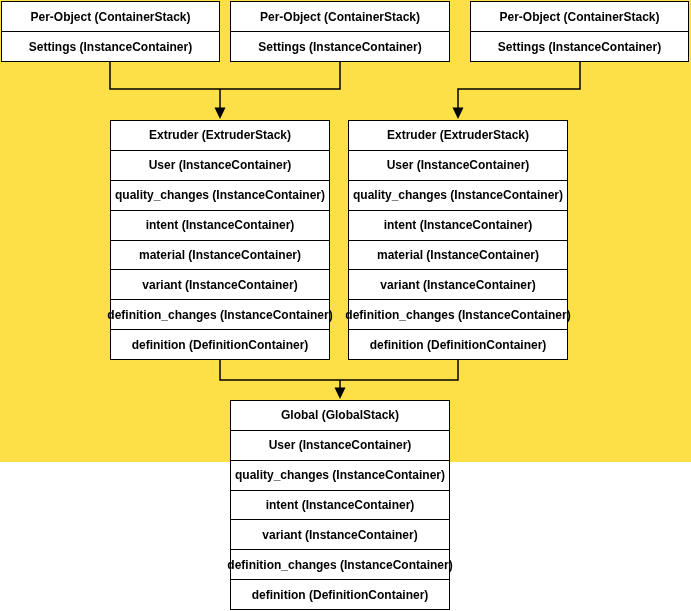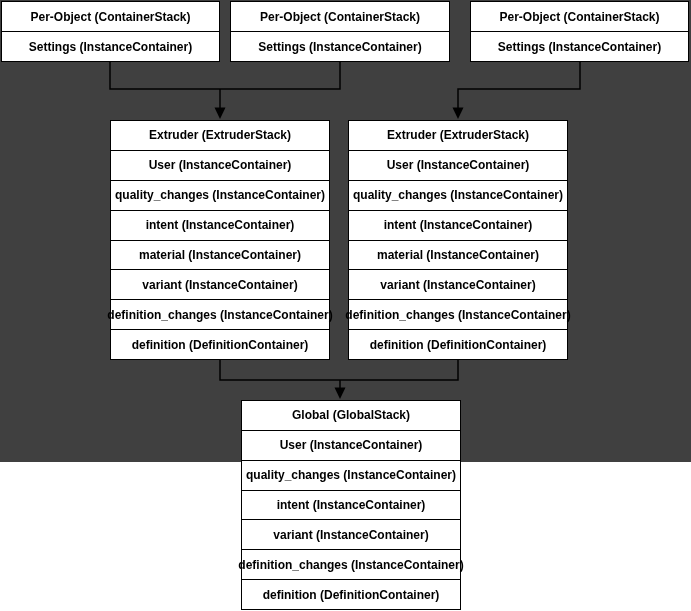--- a/index.html
+++ b/index.html
@@ -9,21 +9,21 @@
     width: 691px;
     height: 611px;
     overflow: hidden;
     font-family: "Liberation Sans", sans-serif;
     color: #000000;
   }
   #canvas {
     position: relative;
     width: 691px;
     height: 462px;
-    background: #404040;
+    background: #fde047;
   }
   #connector-layer {
     position: absolute;
     left: 0;
     top: 0;
     z-index: 0;
   }
   .node {
     position: absolute;
     box-sizing: border-box;
@@ -51,21 +51,21 @@
     border-top: 1.5px solid #000000;
     white-space: nowrap;
     font-weight: bold;
   }
   
   #node-per-object-1 { left: 1px;   top: 1px;   width: 219px; height: 61px; }
   #node-per-object-2 { left: 230px; top: 1px;   width: 220px; height: 61px; }
   #node-per-object-3 { left: 470px; top: 1px;   width: 219px; height: 61px; }
   #node-extruder-1   { left: 110px; top: 120px; width: 220px; height: 240px; }
   #node-extruder-2   { left: 348px; top: 120px; width: 220px; height: 240px; }
-  #node-global       { left: 241px; top: 400px; width: 220px; height: 210px; }
+  #node-global       { left: 230px; top: 400px; width: 220px; height: 210px; }
 </style>
 </head>
 <body>
 
 <div id="canvas">
 
   <svg id="connector-layer" width="691" height="611" viewBox="0 0 691 611" xmlns="http://www.w3.org/2000/svg">
     <g stroke="#000000" stroke-width="1.5" fill="none">
 
       <polyline points="110,61 110,89 340,89 340,61"></polyline>

